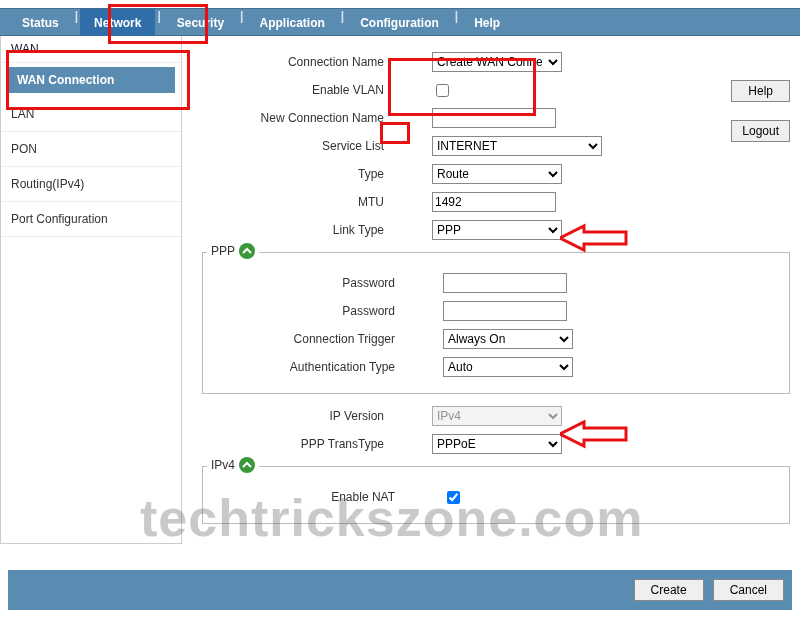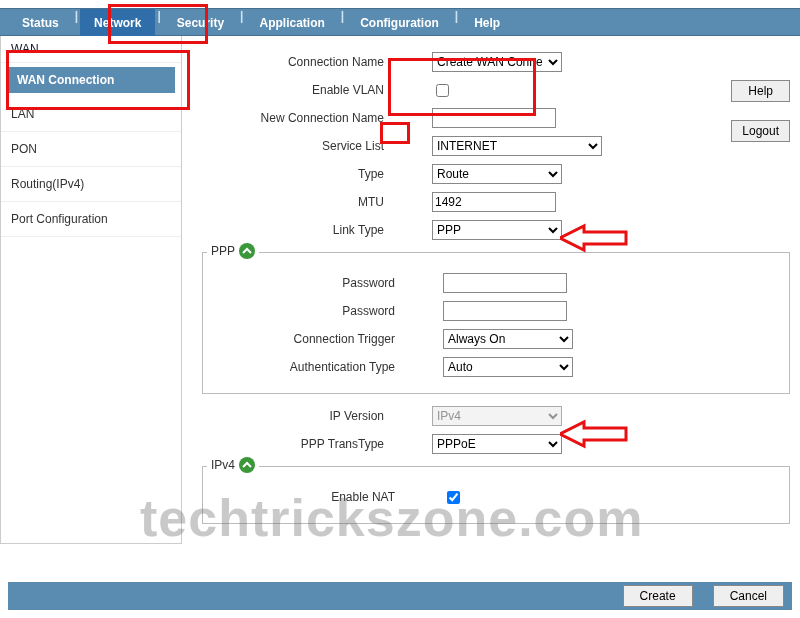--- a/index.html
+++ b/index.html
@@ -137,26 +137,26 @@
     align-items: center;
     justify-content: center;
   }
   .collapse-icon svg { width: 10px; height: 10px; }
   .bottombar {
     position: absolute;
     bottom: 8px;
     left: 8px;
     right: 8px;
     background: #5a8bb0;
-    height: 28px;
+    height: 40px;
     display: flex;
     justify-content: flex-end;
     align-items: center;
     padding: 0 8px;
-    gap: 20px;
+    gap: 9px;
   }
   .bottombar .btn {
     padding: 3px 16px;
   }
   
   .hl {
     position: absolute;
     border: 3px solid #e81010;
     pointer-events: none;
   }

